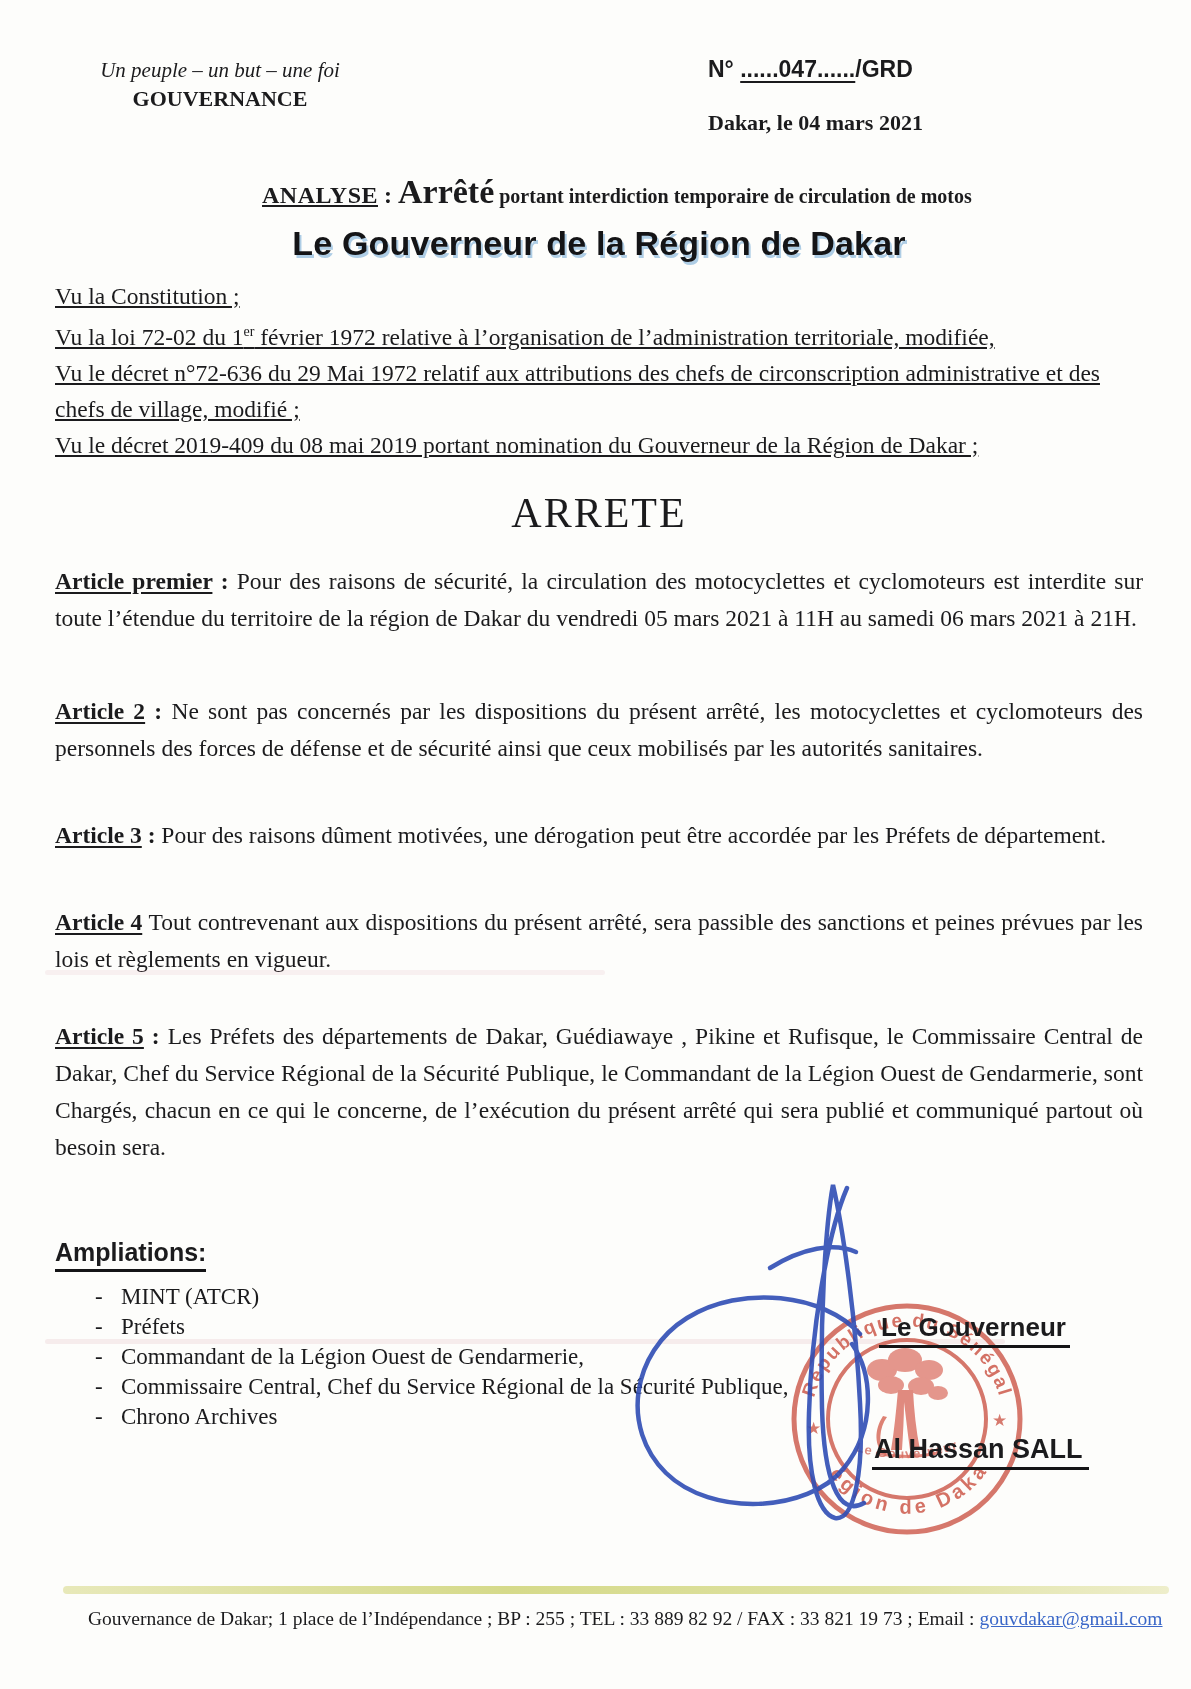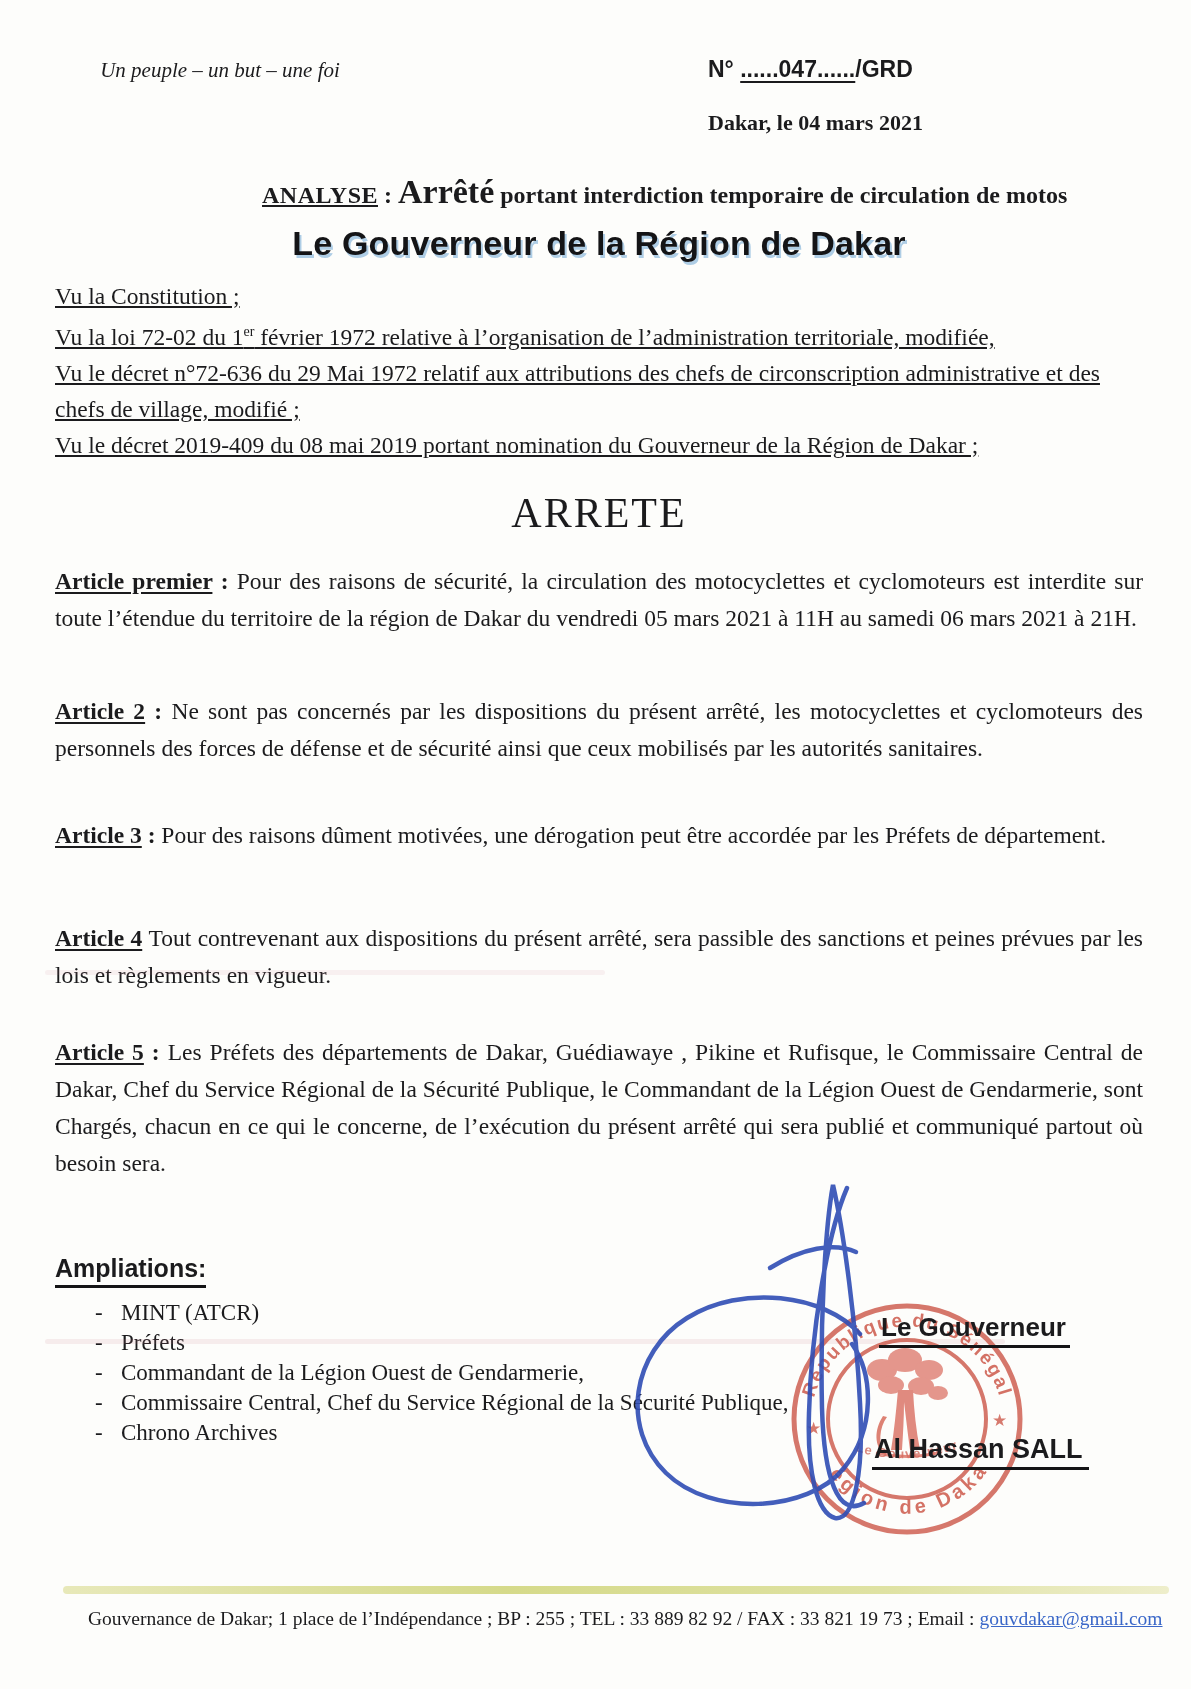--- a/index.html
+++ b/index.html
@@ -24,21 +24,21 @@
   .header-right{width:300px;margin-right:135px;}
   .ref-line{font-family:"Liberation Sans", sans-serif;font-weight:700;font-size:23px;white-space:nowrap;}
   .ref-num{text-decoration:underline;text-underline-offset:4px;}
   .place-date{font-weight:700;font-size:22px;margin-top:27px;}
 
   
   .analyse{margin:37px 0 0 207px;font-size:23px;font-weight:700;white-space:nowrap;}
   .analyse-label{text-decoration:underline;font-size:24px;letter-spacing:.5px;text-align:center;}
   .analyse-sep{white-space:pre;font-size:24px;}
   .analyse-subject{font-size:34px;}
-  .analyse-desc{font-size:24px;}
+  .analyse-desc{font-size:20px;}
 
   
   .doc-title{
     margin-top:13px;text-align:center;
     font-family:"Liberation Sans", sans-serif;
     font-weight:700;font-size:34px;color:#141416;
     text-shadow:2px 3px 0 #aecde5;
     letter-spacing:.2px;
   }
 
@@ -50,21 +50,21 @@
   .decision-heading{
     margin-top:26px;text-align:center;
     font-size:42px;letter-spacing:2px;font-weight:400;
   }
 
   
   .article{margin:0;font-size:23.5px;line-height:37px;text-align:justify;}
   .art-1{margin-top:26px;}
   .art-2{margin-top:56px;}
   .art-3{margin-top:50px;}
-  .art-4{margin-top:66px;}
+  .art-4{margin-top:50px;}
   .art-5{margin-top:40px;}
   .art-label{font-weight:700;text-decoration:underline;text-underline-offset:3px;text-decoration-thickness:2px;}
   .art-sep{font-weight:700;white-space:pre;}
 
   
   .ampliations{margin-top:72px;}
   .amp-heading{
     display:inline-block;
     font-family:"Liberation Sans", sans-serif;
     font-weight:700;font-size:25px;
@@ -104,20 +104,21 @@
 </style>
 </head>
 <body>
 
 <div class="page">
   <div class="content">
 
     <div class="header-row">
       <div class="header-left">
         <div class="hl-motto">Un peuple – un but – une foi</div>
+        <div class="hl-office">GOUVERNANCE</div>
       </div>
       <div class="header-right">
         <div class="ref-line"><span style="white-space:pre;">N° </span><span class="ref-num">......047......</span><span>/GRD</span></div>
         <div class="place-date">Dakar, le 04 mars 2021</div>
       </div>
     </div>
 
     <div class="analyse"><span class="analyse-label">ANALYSE</span><span class="analyse-sep"> : </span><span class="analyse-subject">Arrêté</span><span class="analyse-desc" style="white-space:pre-wrap;"> portant interdiction temporaire de circulation de motos</span></div>
 
     <div class="doc-title">Le Gouverneur de la Région de Dakar</div>

